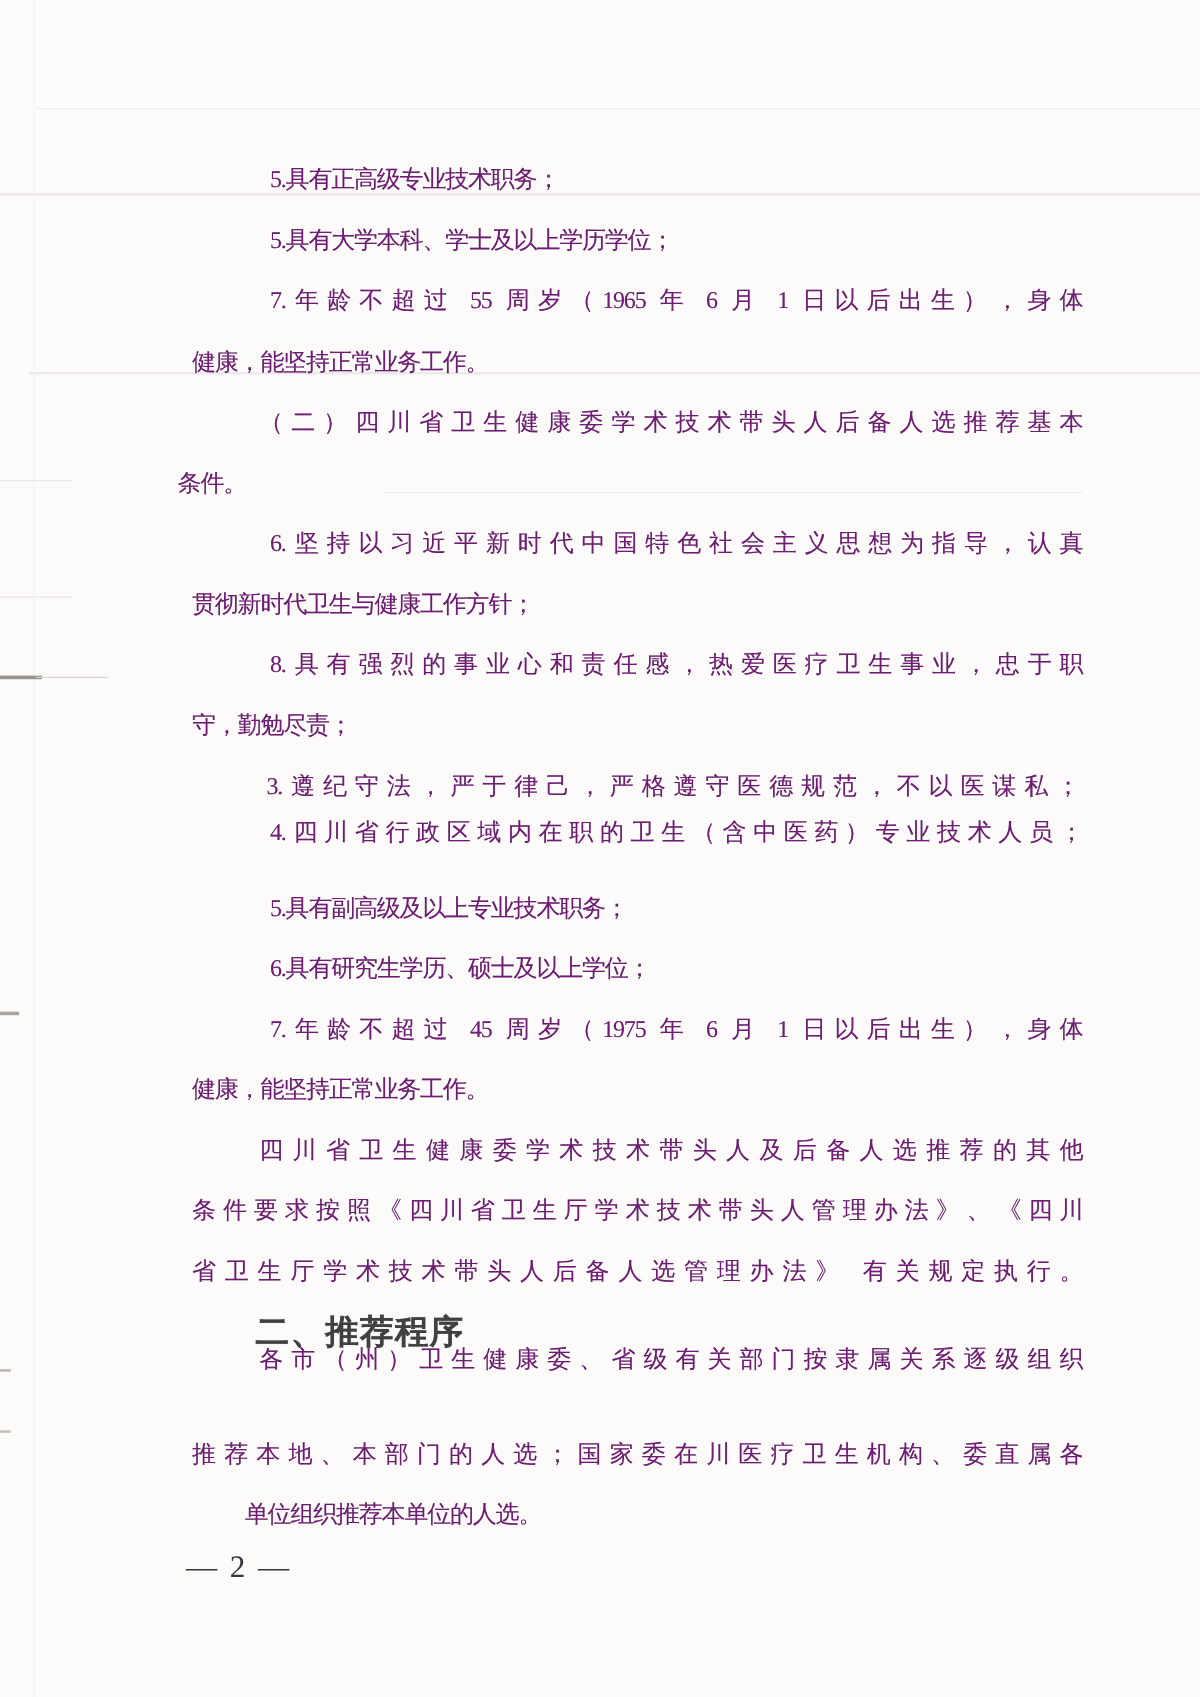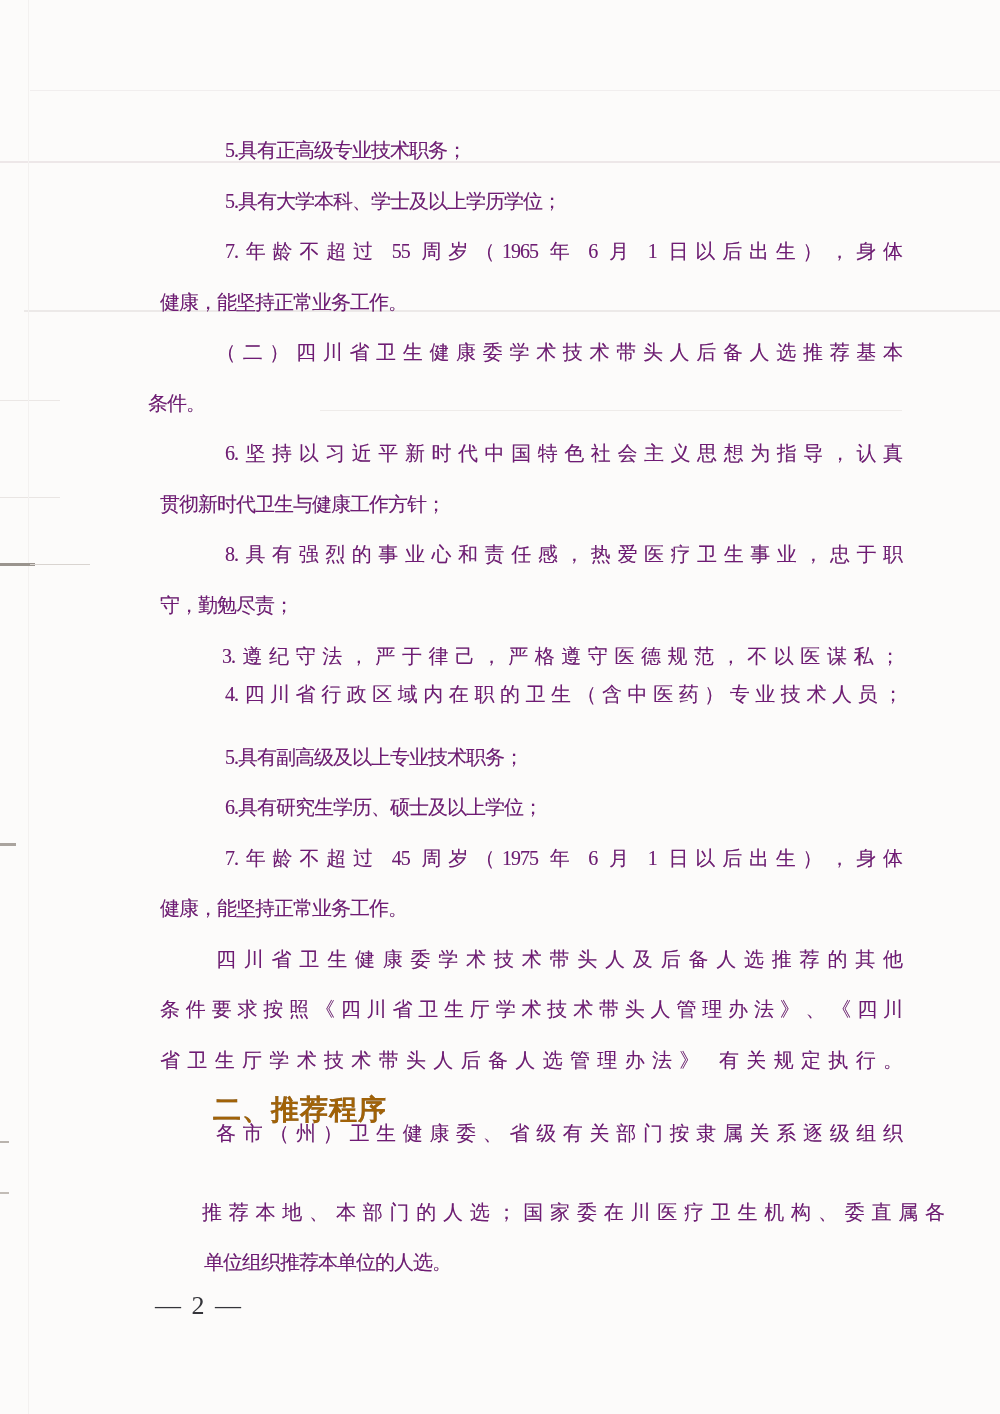--- a/index.html
+++ b/index.html
@@ -26,21 +26,21 @@
   .line.justify{
     white-space:normal;
     text-align:justify;
     text-align-last:justify;
     word-break:break-all;
   }
   .line.heading{
     font-family:"Liberation Sans","DejaVu Sans",sans-serif;
     font-weight:bold;
     font-size:28px;
-    color:#a16207;
+    color:#404040;
     letter-spacing:1px;
     text-shadow:0 0 .6px rgba(20,20,22,.5);
   }
   .footer{
     position:absolute;
     left:155px;top:1291px;
     font-size:26px;
     color:#35353a;
     letter-spacing:2px;
     white-space:nowrap;
@@ -93,18 +93,18 @@
       <div class="line justify" style="left: 225px; top: 677px; width: 677px;">4.四川省行政区域内在职的卫生（含中医药）专业技术人员；</div>
       <div class="line" style="left: 225px; top: 740px;">5.具有副高级及以上专业技术职务；</div>
       <div class="line" style="left: 225px; top: 790px;">6.具有研究生学历、硕士及以上学位；</div>
       <div class="line justify" style="left: 225px; top: 841px; width: 677px;">7.年龄不超过 45 周岁（1975 年 6 月 1 日以后出生），身体</div>
       <div class="line" style="left: 160px; top: 891px;">健康，能坚持正常业务工作。</div>
       <div class="line justify" style="left: 216px; top: 942px; width: 686px;">四川省卫生健康委学术技术带头人及后备人选推荐的其他</div>
       <div class="line justify" style="left: 160px; top: 992px; width: 742px;">条件要求按照《四川省卫生厅学术技术带头人管理办法》、《四川</div>
       <div class="line justify" style="left: 160px; top: 1043px; width: 742px;">省卫生厅学术技术带头人后备人选管理办法》 有关规定执行。</div>
       <div class="line heading" style="left: 213px; top: 1093px;">二、推荐程序</div>
       <div class="line justify" style="left: 216px; top: 1116px; width: 686px;">各市（州）卫生健康委、省级有关部门按隶属关系逐级组织</div>
-      <div class="line justify" style="left: 160px; top: 1195px; width: 742px; margin-left: 42px;">推荐本地、本部门的人选；国家委在川医疗卫生机构、委直属各</div>
+      <div class="line justify" style="left: 160px; top: 1195px; width: 742px;">推荐本地、本部门的人选；国家委在川医疗卫生机构、委直属各</div>
       <div class="line" style="left: 160px; top: 1245px; margin-left: 44px;">单位组织推荐本单位的人选。</div>
     </div>
 
   <div class="footer">— 2 —</div>
 </div>
 
 </body></html>

